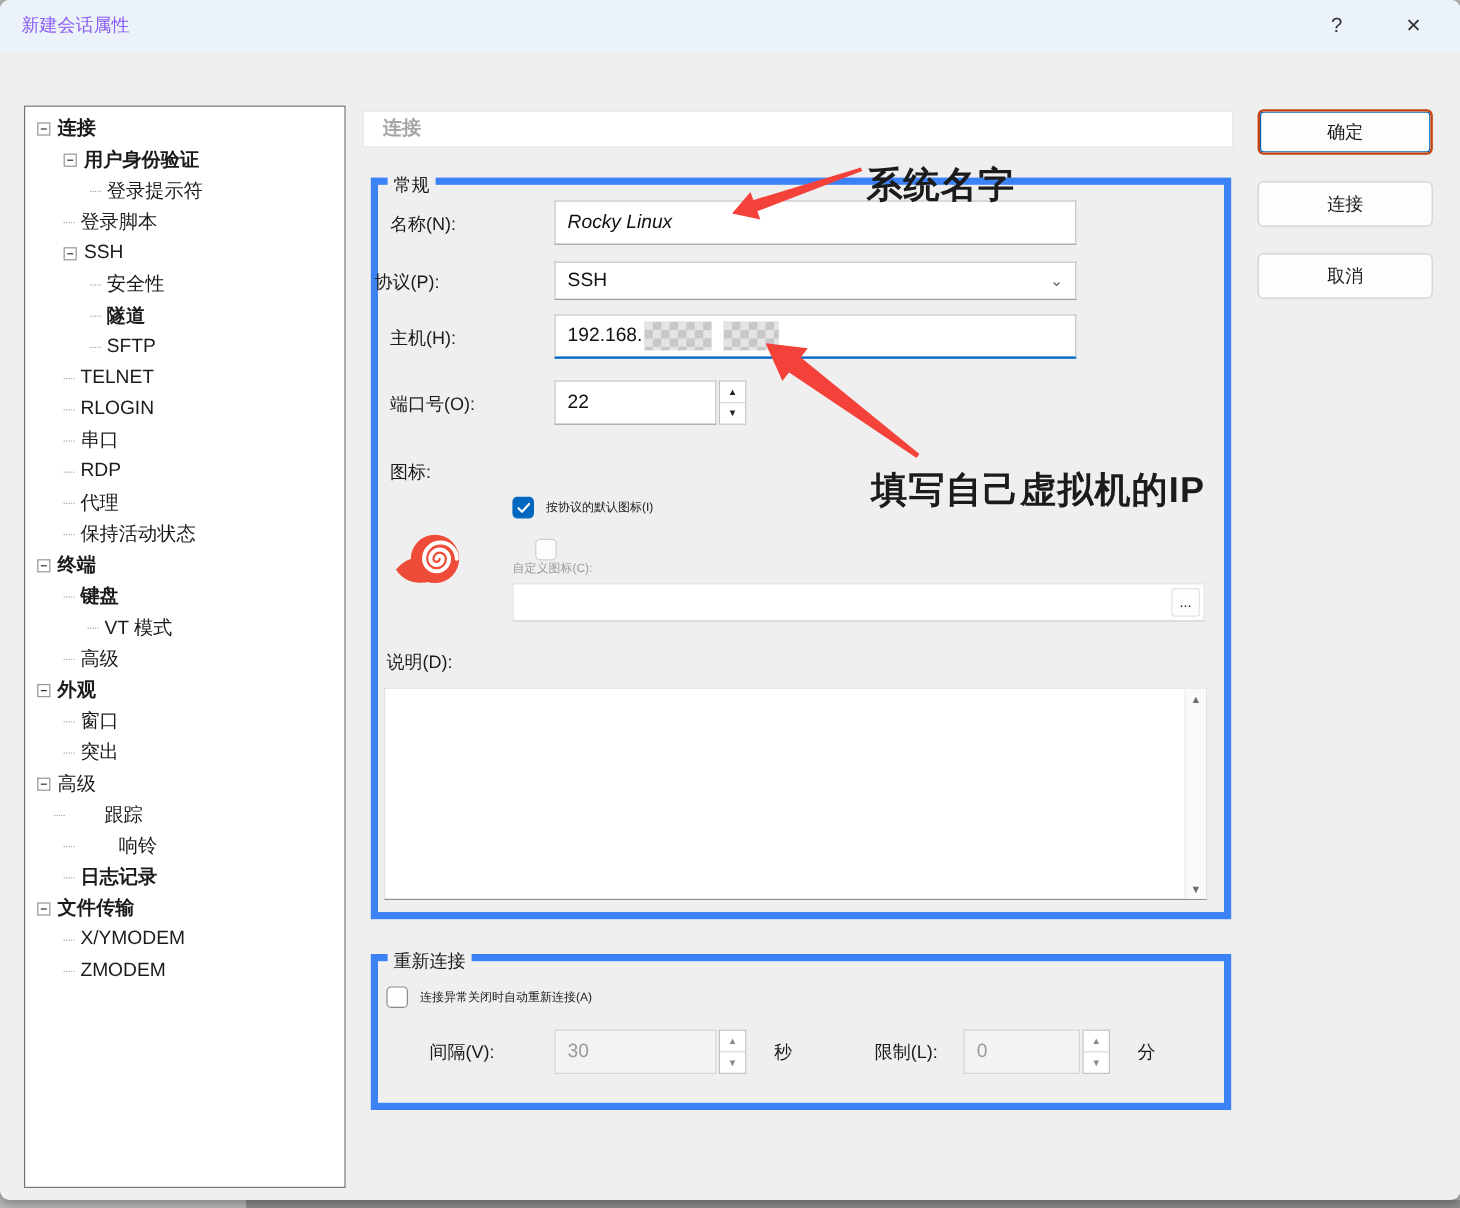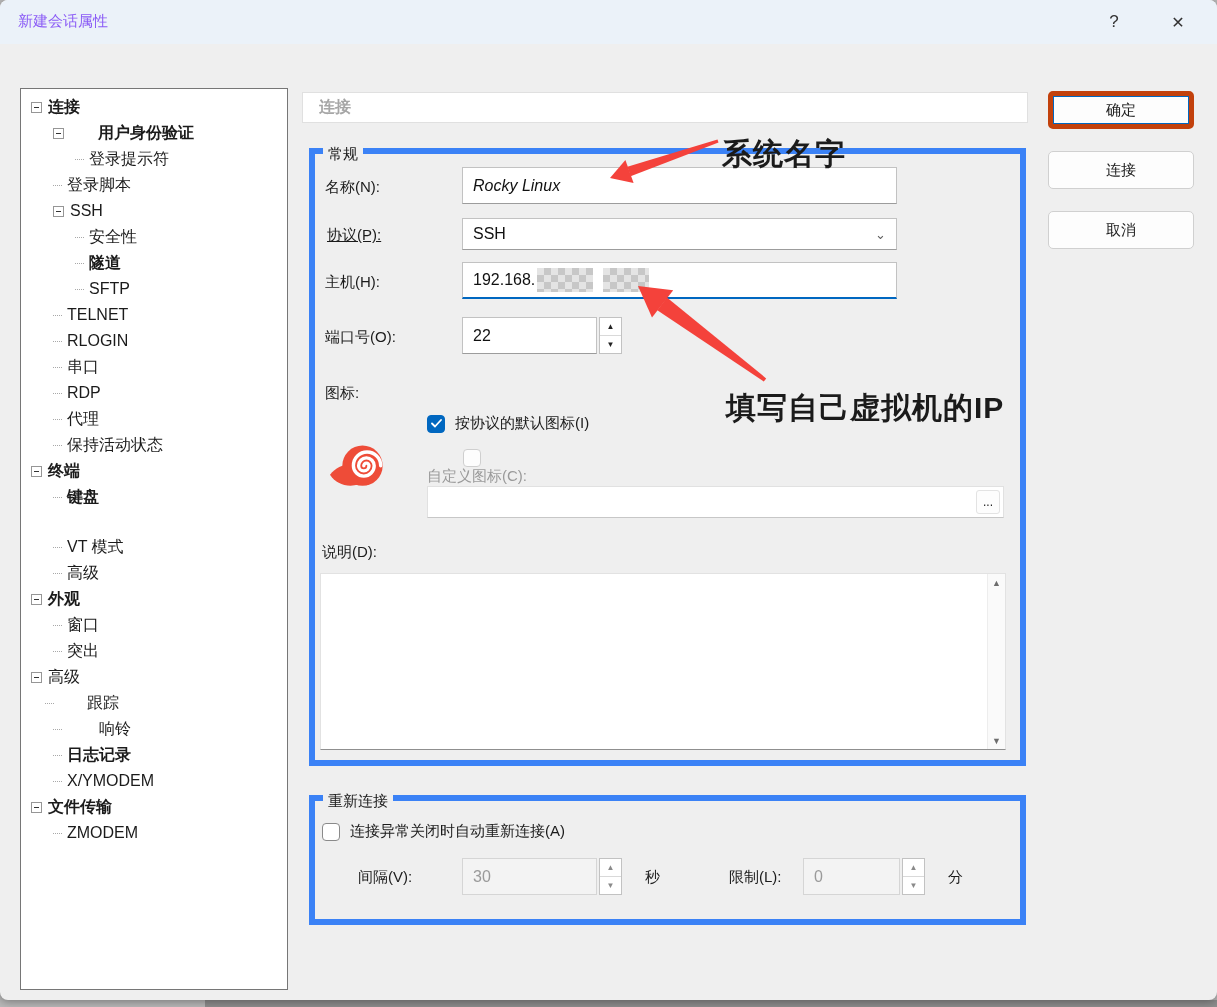--- a/index.html
+++ b/index.html
@@ -40,42 +40,42 @@
   .select-box { justify-content:space-between; }
   .chev { color:#5f5f5f; font-size:13px; }
   .spin { position:absolute; width:23px; background:#fff; border:1px solid #c2c2c2; display:flex; flex-direction:column; }
   .spin div { flex:1; display:flex; align-items:center; justify-content:center; font-size:8px; color:#222; }
   .spin div:first-child { border-bottom:1px solid #d9d9d9; }
   .spin.dis div { color:#8a8a8a; }
   .mosaic { display:inline-block; height:24px; margin-left:2px; vertical-align:middle;
             background-image:linear-gradient(45deg,#c7c7c7 25%,transparent 25%,transparent 75%,#c7c7c7 75%),
                              linear-gradient(45deg,#c7c7c7 25%,#e4e4e4 25%,#e4e4e4 75%,#c7c7c7 75%);
             background-size:14px 14px; background-position:0 0,7px 7px; }
-  .checkrow { position:absolute; display:flex; align-items:center; font-size:15px; }
+  .checkrow { position:absolute; display:flex; align-items:center; font-size:10px; }
   .checkbox { width:18px; height:18px; border:1px solid #8a8a8a; border-radius:4px; background:#fff;
               margin-right:10px; display:flex; align-items:center; justify-content:center; flex:0 0 auto; }
   .checkbox.checked { background:#0067c0; border-color:#0067c0; }
   .checkbox.disabled { border-color:#cfcfcf; background:#fdfdfd; }
   .checkrow.disabled { color:#9a9a9a;flex-direction:column; }
   .path-box { position:absolute; left:427px; top:486px; width:577px; height:32px; background:#fff;
               border:1px solid #e1e1e1; border-bottom-color:#c7c7c7; }
   .browse-btn { position:absolute; right:3px; top:3px; width:24px; height:24px; border:1px solid #e3e3e3;
                 border-radius:3px; background:#fdfdfd; font-size:12px; color:#222; display:flex;
                 align-items:center; justify-content:center; }
   .desc-box { position:absolute; left:320px; top:573px; width:686px; height:177px; background:#fff;
               border:1px solid #e2e2e2; border-bottom:1px solid #8f8f8f; }
   .desc-scroll { position:absolute; right:0; top:0; width:18px; height:100%; background:#fafafa; border-left:1px solid #ededed; }
   .desc-scroll .arr { position:absolute; left:0; width:100%; height:17px; display:flex; align-items:center;
                       justify-content:center; font-size:9px; color:#6d6d6d; }
   .arr.up { top:0; } .arr.down { bottom:0; }
   .dis-input { background:#f3f3f3; color:#9a9a9a; border:1px solid #d5d5d5; border-bottom-color:#d5d5d5; }
   
   .btn { position:absolute; left:1048px; width:146px; height:38px; background:#fdfdfd; border:1px solid #d0d0d0;
          border-radius:5px; font-size:15px; display:flex; align-items:center; justify-content:center; color:#1b1b1b; }
-  .btn-ok { top:91px; border:5px solid #c2410c; box-shadow:0 0 0 1px #0067c0 inset; }
+  .btn-ok { top:91px; border:2px solid #c2410c; box-shadow:0 0 0 1px #0067c0 inset; }
   .btn-connect { top:151px; } .btn-cancel { top:211px; }
   
   .note { position:absolute; font-size:30px; font-weight:600; letter-spacing:1px; }
   .note-name { left:722px; top:134px; }
   .note-ip { left:726px; top:388px; }
   .anno-svg { position:absolute; left:0; top:0; width:1217px; height:1007px; pointer-events:none; }
   .shell-icon { position:absolute; left:324px; top:441px; width:64px; height:52px; }
 </style>
 </head>
 <body>
@@ -91,21 +91,21 @@
   </div>
 
   <div class="cat-label">类别(C):</div>
   <div class="tree">
       <div class="tree-row bold" style="padding-left: 10px;">
         <span class="exp">
           <i></i>
         </span>
         <span>连接</span>
       </div>
-      <div class="tree-row bold" style="padding-left: 32px; gap: 28px;">
+      <div class="tree-row bold" style="padding-left: 32px;">
         <span class="exp">
           <i></i>
         </span>
         <span>用户身份验证</span>
       </div>
       <div class="tree-row" style="padding-left: 54px;">
         <span class="dash"></span>
         <span>登录提示符</span>
       </div>
       <div class="tree-row" style="padding-left: 32px;">
@@ -157,21 +157,21 @@
       <div class="tree-row bold" style="padding-left: 10px;">
         <span class="exp">
           <i></i>
         </span>
         <span>终端</span>
       </div>
       <div class="tree-row bold" style="padding-left: 32px;">
         <span class="dash"></span>
         <span>键盘</span>
       </div>
-      <div class="tree-row" style="padding-left: 32px; margin-top: 24px;">
+      <div class="tree-row" style="padding-left: 52px;">
         <span class="dash"></span>
         <span>VT 模式</span>
       </div>
       <div class="tree-row" style="padding-left: 32px;">
         <span class="dash"></span>
         <span>高级</span>
       </div>
       <div class="tree-row bold" style="padding-left: 10px;">
         <span class="exp">
           <i></i>
@@ -197,48 +197,48 @@
         <span>跟踪</span>
       </div>
       <div class="tree-row" style="padding-left: 32px; gap: 32px;">
         <span class="dash"></span>
         <span>响铃</span>
       </div>
       <div class="tree-row bold" style="padding-left: 32px;">
         <span class="dash"></span>
         <span>日志记录</span>
       </div>
+      <div class="tree-row bold" style="padding-left: 10px;">
+        <span class="exp">
+          <i></i>
+        </span>
+        <span>文件传输</span>
+      </div>
       <div class="tree-row" style="padding-left: 32px;">
         <span class="dash"></span>
         <span>X/YMODEM</span>
-      </div>
-      <div class="tree-row bold" style="padding-left: 10px;">
-        <span class="exp">
-          <i></i>
-        </span>
-        <span>文件传输</span>
       </div>
       <div class="tree-row" style="padding-left: 32px;">
         <span class="dash"></span>
         <span>ZMODEM</span>
       </div>
     </div>
 
   <div class="page-header">连接</div>
 
   <div class="groupbox gb-general">
     <span class="gb-title">常规</span>
   </div>
 
   <div class="flabel" style="left:325px; top:178px;">名称(N):</div>
   <div class="tbox" style="left:462px; top:167px; width:435px; height:37px;font-style:italic;">
     <span>Rocky Linux</span>
   </div>
 
-  <div class="flabel" style="left:327px; top:226px;text-decoration:underline;">协议(P):</div>
+  <div class="flabel" style="left:312px; top:226px;">协议(P):</div>
   <div class="tbox select-box" style="left:462px; top:218px; width:435px; height:32px;">
     <span>SSH</span>
     <span class="chev">⌄</span>
   </div>
 
   <div class="flabel" style="left:325px; top:273px;">主机(H):</div>
   <div class="tbox focused" style="left:462px; top:262px; width:435px; height:37px;">
     <span>192.168.</span>
     <span class="mosaic" style="width:56px;"></span>
     <span class="mosaic" style="width:46px; margin-left:10px;"></span>

